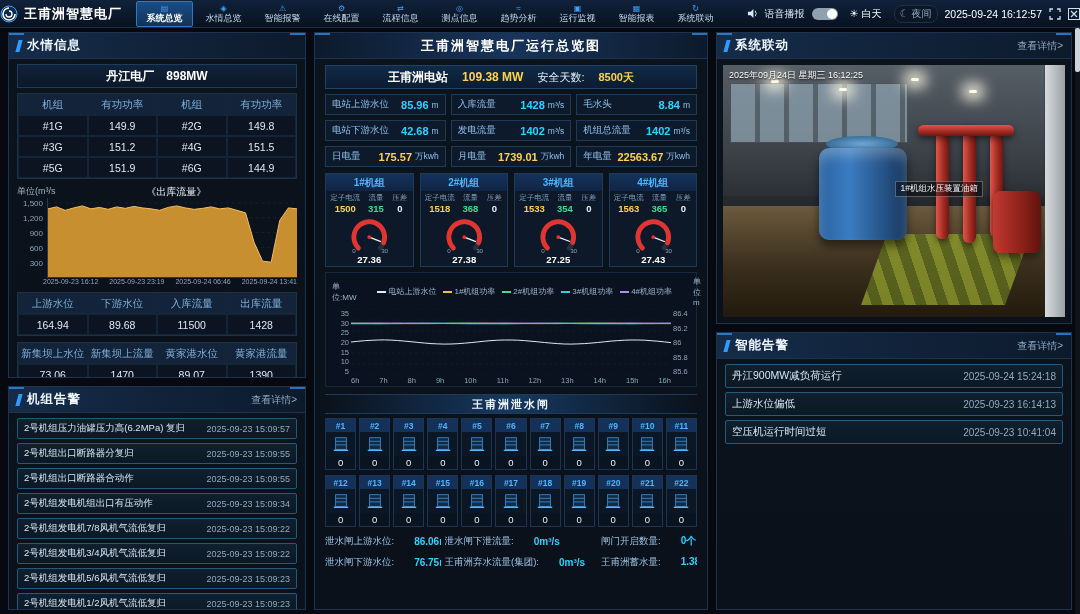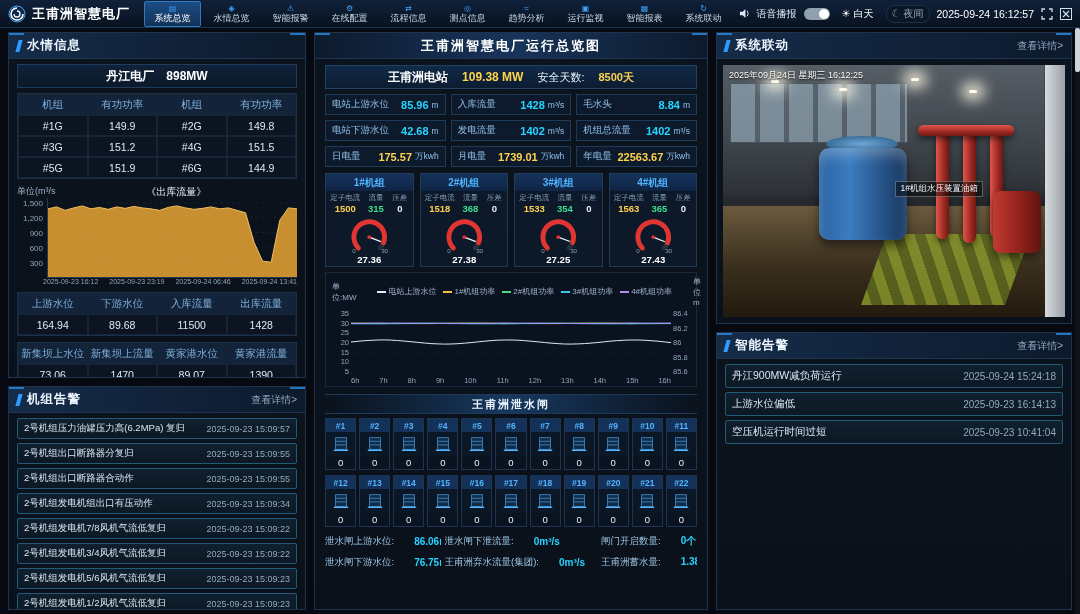--- a/index.html
+++ b/index.html
@@ -1,28 +1,28 @@
 <!DOCTYPE html>
 <html><head>
 <meta charset="utf-8">
 <style>
 *{margin:0;padding:0;box-sizing:border-box}
 html,body{width:1080px;height:614px;overflow:hidden}
 body{background:#060a10;font-family:"Liberation Sans","DejaVu Sans",sans-serif;color:#dfe9f2}
 
 
-.topbar{height:28px;display:flex;align-items:center;background:linear-gradient(180deg,#10213a,#081220);border-bottom:1px solid #17324e;padding:0 8px;gap:6px}
+.topbar{height:28px;display:flex;align-items:center;background:linear-gradient(180deg,#10213a,#081220);border-bottom:1px solid #17324e;padding:0 0;gap:6px}
 .brand{display:flex;align-items:center;gap:6px;margin-right:8px}
 .brand-title{font-size:13px;font-weight:bold;color:#fff;letter-spacing:1px;white-space:nowrap}
 .nav{display:flex;gap:2px;flex:1}
 .nav-item{width:57px;height:26px;display:flex;flex-direction:column;align-items:center;justify-content:center;cursor:pointer;border:1px solid transparent}
 .nav-item .ni{font-size:8px;line-height:9px;color:#3fa4ff}
 .nav-item .nl{font-size:9px;line-height:11px;color:#c6d9ea;white-space:nowrap}
 .nav-item.active{background:linear-gradient(180deg,#1c4d84,#123257);border:1px solid #2f78c2;border-radius:2px}
-.nav-item.active .nl{color:#fff;font-weight:normal}
+.nav-item.active .nl{color:#fff;font-weight:bold}
 .top-right{display:flex;align-items:center;gap:7px;font-size:10px;color:#dce8f2;white-space:nowrap}
 .toggle{width:26px;height:12px;border-radius:6px;background:#8fa0ae;position:relative;cursor:pointer;display:inline-block}
 .toggle .knob{position:absolute;right:1px;top:1px;width:10px;height:10px;border-radius:50%;background:#fff}
 .mode-btn{display:flex;align-items:center;gap:3px;cursor:pointer;padding:1px 5px;border-radius:8px}
 .mode-btn.day{color:#fff}
 .mode-btn.night{color:#8fa4b8;background:#0c1726;border:1px solid #1c3048}
 .timestamp{color:#fff;font-size:10.5px}
 .win-icon{cursor:pointer;display:flex;align-items:center}
 
 

